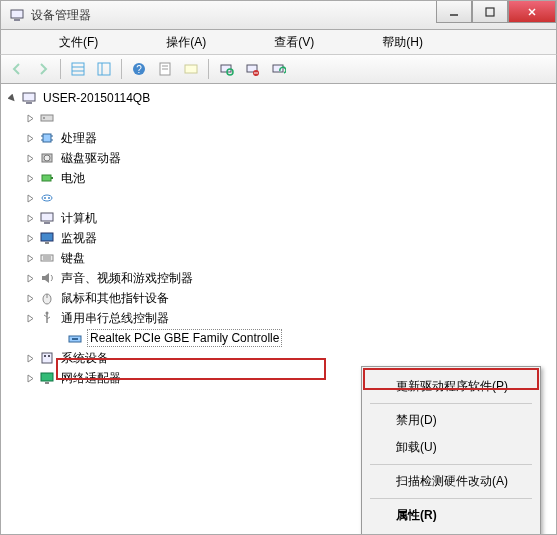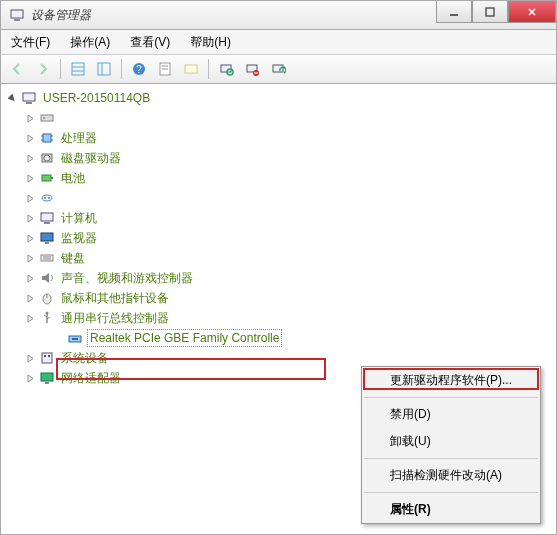--- a/index.html
+++ b/index.html
@@ -1,51 +1,51 @@
 <!DOCTYPE html>
 <html><head>
 <meta charset="utf-8">
 <style>
 * { box-sizing: border-box; margin: 0; padding: 0; font-family: "Microsoft YaHei", "SimSun", sans-serif; }
 body { width: 557px; height: 535px; background: #fff; overflow: hidden; position: relative; }
 
 
-.titlebar { height: 30px; background: linear-gradient(#fafafa, #e8e8e8); border: 1px solid #aaa; display: flex; align-items: center; padding-left: 8px; position: relative; font-style: italic; }
+.titlebar { height: 30px; background: linear-gradient(#fafafa, #e8e8e8); border: 1px solid #aaa; display: flex; align-items: center; padding-left: 8px; position: relative; }
 .titlebar .icon { width: 16px; height: 16px; margin-right: 6px; }
 .titlebar .title { font-size: 12px; color: #333; }
 .winbtns { position: absolute; right: 0; top: 0; display: flex; }
 .winbtn { width: 36px; height: 22px; border: 1px solid #999; border-top: none; display: flex; align-items: center; justify-content: center; font-size: 11px; background: linear-gradient(#f8f8f8,#e0e0e0); }
 .winbtn.close { background: linear-gradient(#e67,#c33); color: #fff; width: 48px; }
 .winbtn svg { width: 12px; height: 12px; }
 
 
 .menubar { height: 24px; border-left: 1px solid #aaa; border-right: 1px solid #aaa; background: #f5f5f5; display: flex; align-items: center; padding: 0 6px; gap: 12px; font-size: 12px; }
-.menuitem { cursor: default; padding: 2px 4px; }
+.menuitem { cursor: default; padding: 2px 4px; margin-left: 48px; }
 
 
 .toolbar { height: 30px; border: 1px solid #aaa; border-top: 1px solid #ccc; background: linear-gradient(#fdfdfd,#ececec); display: flex; align-items: center; padding: 0 4px; gap: 2px; }
 .tbtn { width: 24px; height: 24px; display: flex; align-items: center; justify-content: center; border: 1px solid transparent; border-radius: 2px; }
 .tbtn.disabled { opacity: 0.4; }
 .tsep { width: 1px; height: 20px; background: #bbb; margin: 0 3px; }
 .tbtn svg { width: 16px; height: 16px; }
 
 
 .tree-wrap { border-left: 1px solid #aaa; border-right: 1px solid #aaa; border-bottom: 1px solid #aaa; height: 451px; overflow: hidden; background: #fff; position: relative; }
-.tree { padding: 4px 0 0 4px; font-size: 12px; color: #4d7c0f; }
+.tree { padding: 4px 0 0 4px; font-size: 12px; color: #000000; }
 .node { display: flex; align-items: center; height: 20px; white-space: nowrap; }
 .expander { width: 14px; height: 14px; display: flex; align-items: center; justify-content: center; margin-right: 2px; }
 .expander svg { width: 9px; height: 9px; }
 .nicon { width: 16px; height: 16px; margin-right: 4px; display: flex; align-items: center; justify-content: center; }
 .nicon svg { width: 16px; height: 16px; }
 .label { padding: 1px 2px; }
 .indent { display: inline-block; }
 .highlight-box { border: 2px solid #c62828; position: absolute; pointer-events: none; }
 
 
-.ctxmenu { position: absolute; background: #f2f2f2; border: 1px solid #999; box-shadow: 2px 2px 4px rgba(0,0,0,0.3); font-size: 12px; padding: 0; width: 180px; }
+.ctxmenu { position: absolute; background: #f2f2f2; border: 1px solid #999; box-shadow: 2px 2px 4px rgba(0,0,0,0.3); font-size: 12px; padding: 6px; width: 180px; }
 .ctxitem { padding: 5px 20px 5px 28px; cursor: default; white-space: nowrap; }
 .ctxsep { height: 1px; background: #ccc; margin: 3px 2px; }
 </style>
 </head>
 <body>
 
 <div class="titlebar">
   <span class="icon">
     <svg viewBox="0 0 16 16">
         <rect x="2" y="3" width="12" height="8" fill="#eef" stroke="#556" stroke-width="1"></rect>

